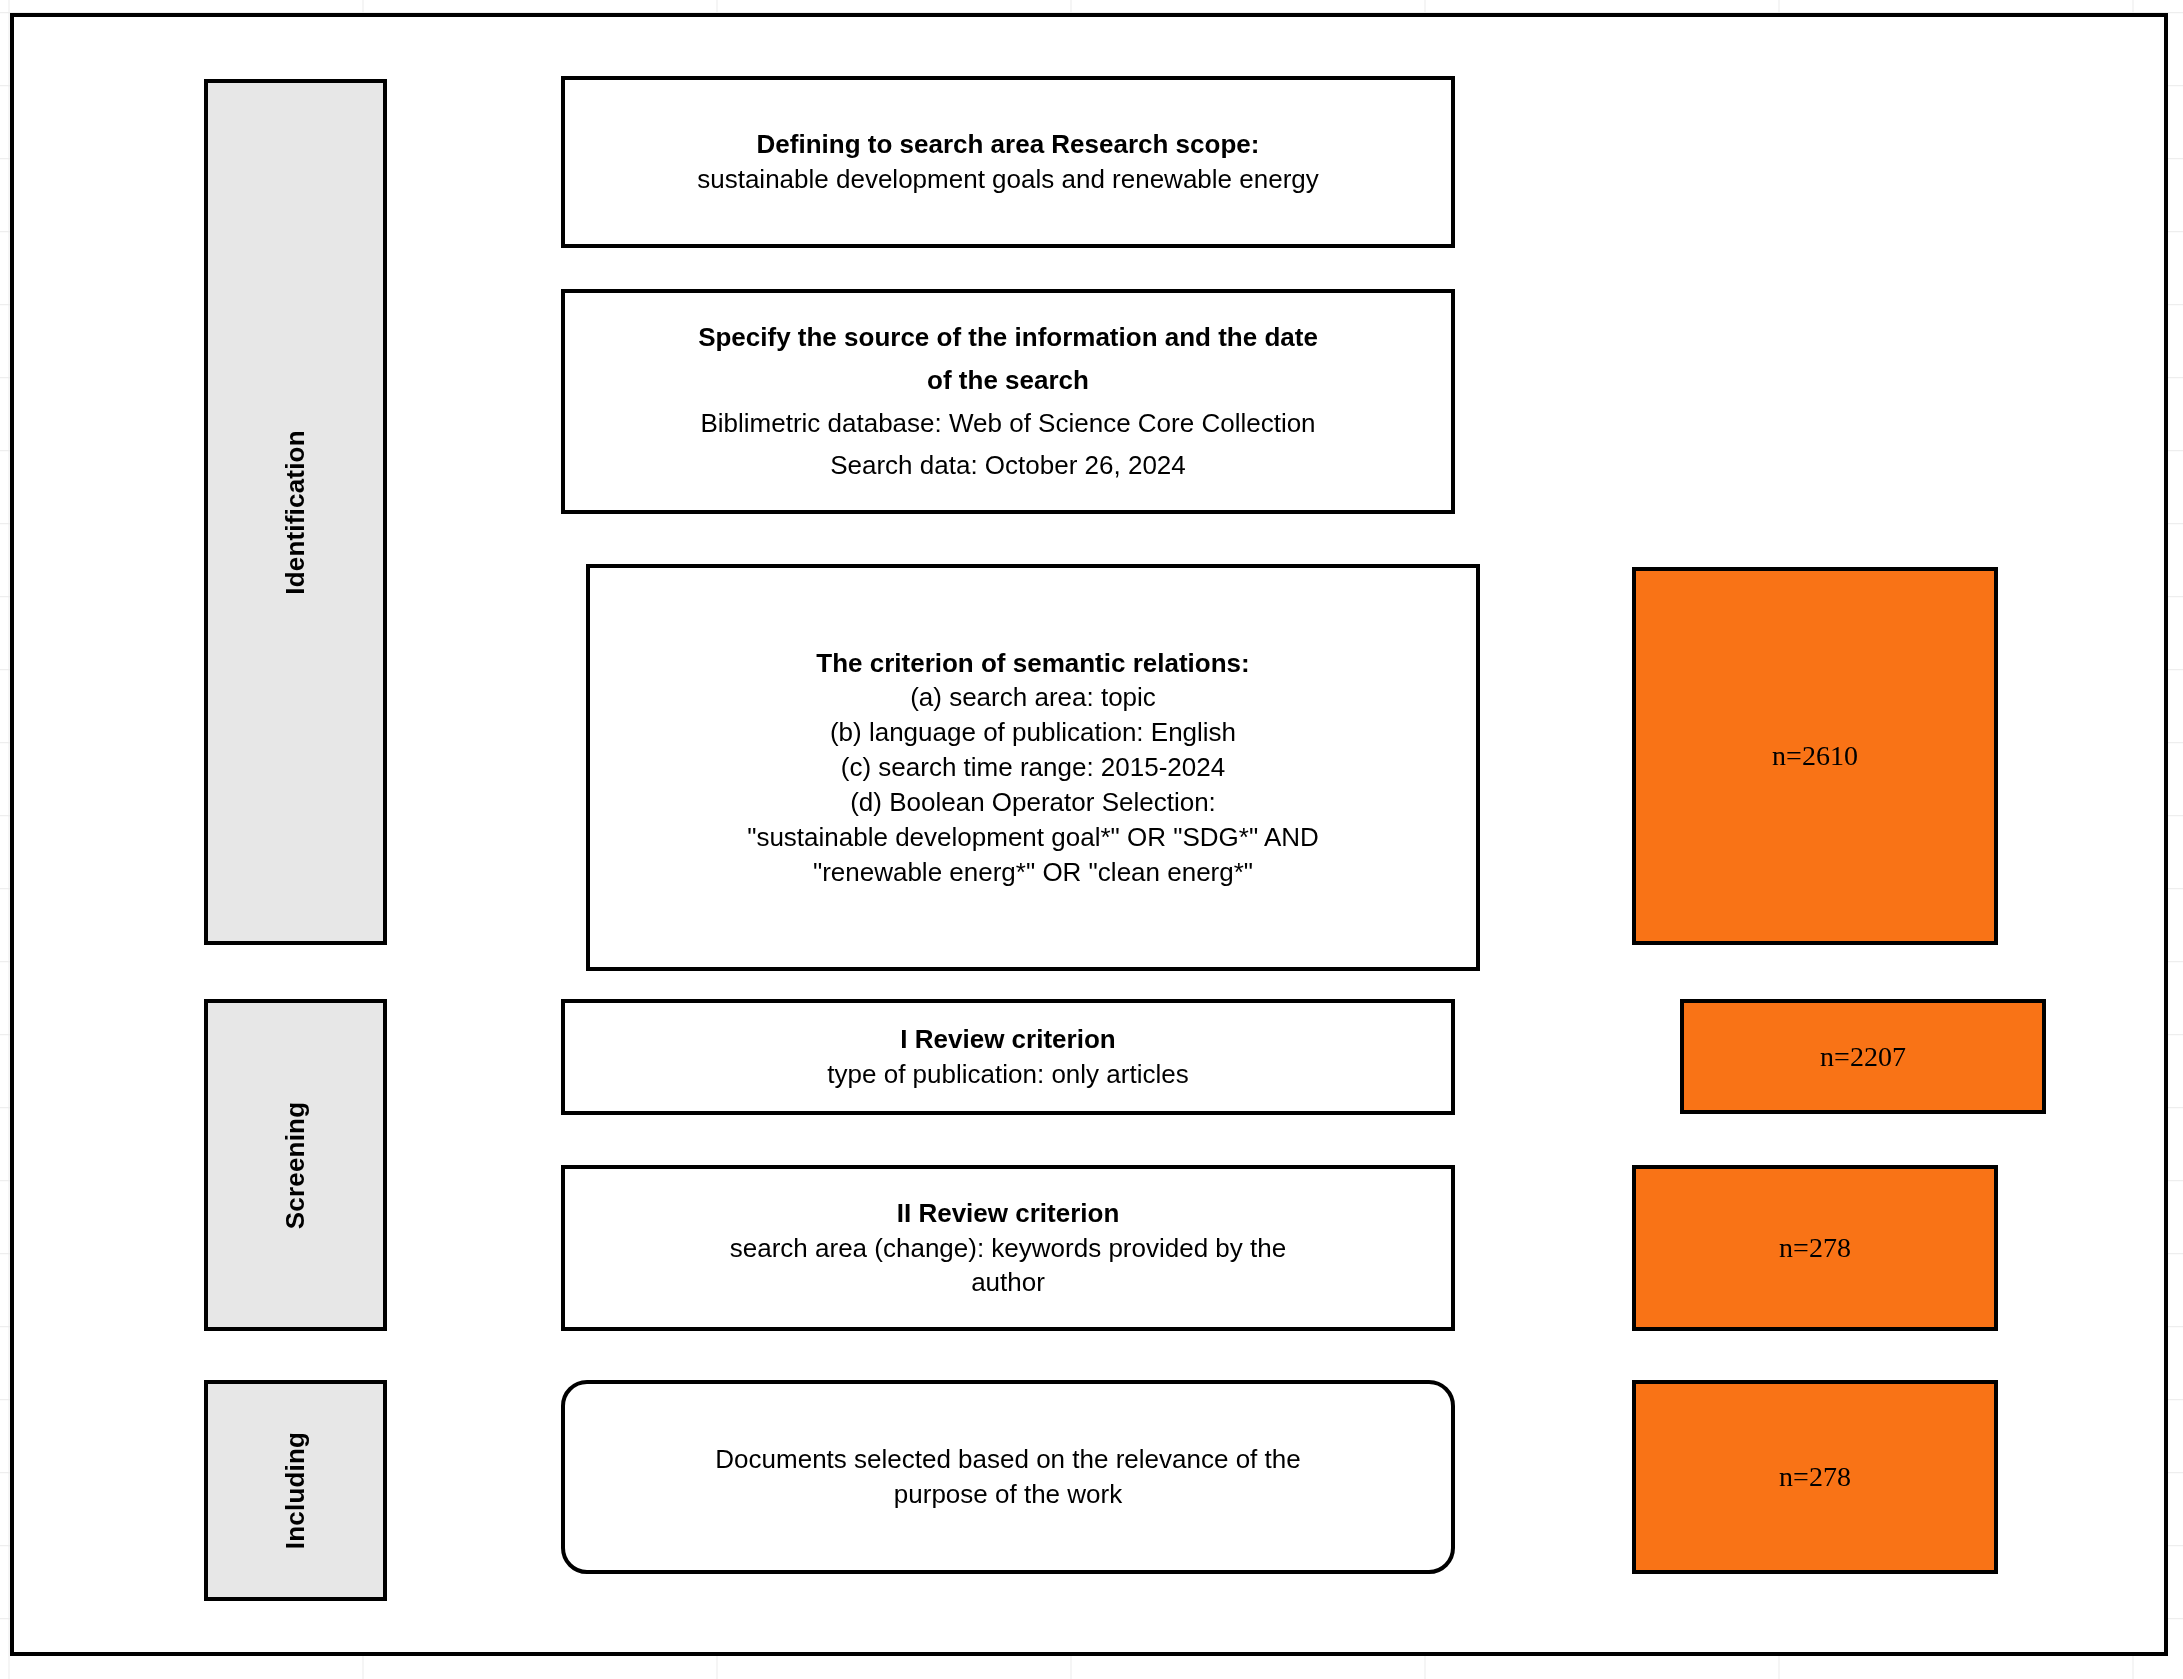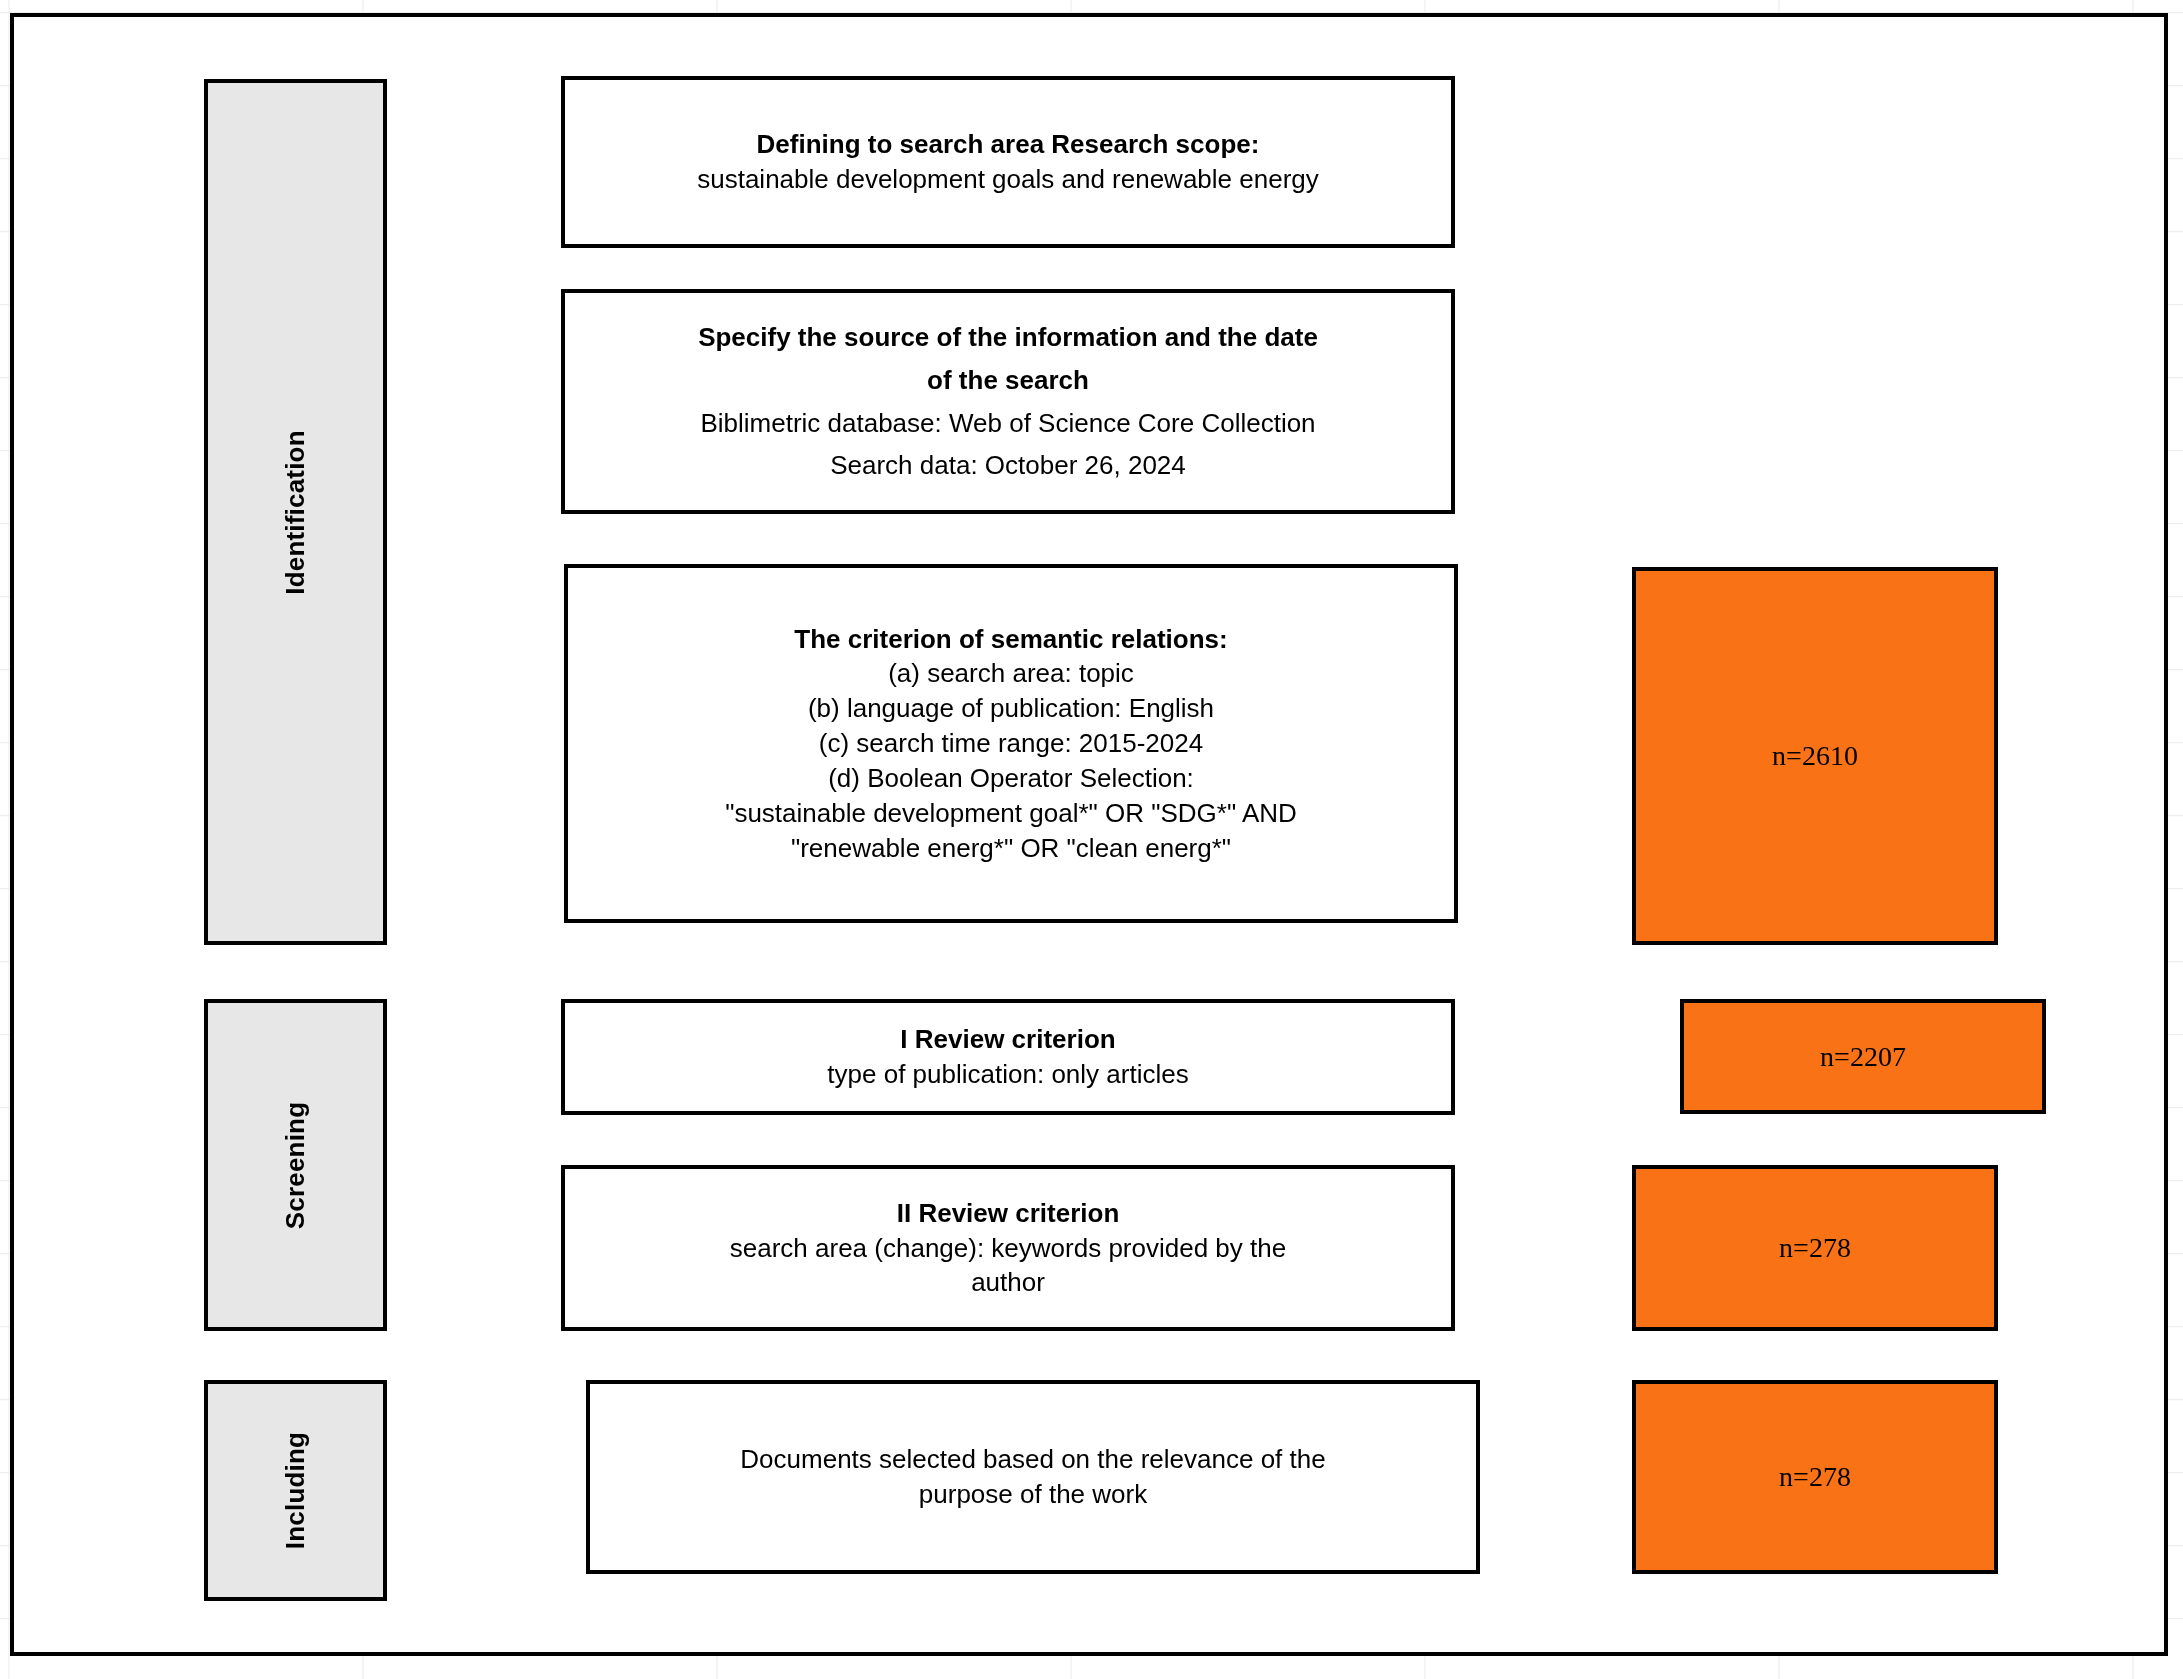--- a/index.html
+++ b/index.html
@@ -135,42 +135,42 @@
     <div class="flow-line">sustainable development goals and renewable energy</div>
   </div>
 
   <div class="flow-box" style="left:561px; top:289px; width:894px; height:225px;gap:8px;">
     <div class="flow-line bold">Specify the source of the information and the date</div>
     <div class="flow-line bold">of the search</div>
     <div class="flow-line">Biblimetric database: Web of Science Core Collection</div>
     <div class="flow-line">Search data: October 26, 2024</div>
   </div>
 
-  <div class="flow-box" style="left:564px; top:564px; width:894px; height:359px;">
+  <div class="flow-box" style="left:586px; top:564px; width:894px; height:407px;">
     <div class="flow-line bold">The criterion of semantic relations:</div>
     <div class="flow-line">(a) search area: topic</div>
     <div class="flow-line">(b) language of publication: English</div>
     <div class="flow-line">(c) search time range: 2015-2024</div>
     <div class="flow-line">(d) Boolean Operator Selection:</div>
     <div class="flow-line">"sustainable development goal*" OR "SDG*" AND</div>
     <div class="flow-line">"renewable energ*" OR "clean energ*"</div>
   </div>
 
   <div class="flow-box" style="left:561px; top:999px; width:894px; height:116px;">
     <div class="flow-line bold">I Review criterion</div>
     <div class="flow-line">type of publication: only articles</div>
   </div>
 
   <div class="flow-box" style="left:561px; top:1165px; width:894px; height:166px;">
     <div class="flow-line bold">II Review criterion</div>
     <div class="flow-line">search area (change): keywords provided by the</div>
     <div class="flow-line">author</div>
   </div>
 
-  <div class="flow-box" style="left:586px; top:1380px; width:894px; height:194px;">
+  <div class="flow-box" style="left:561px; top:1380px; width:894px; height:194px;border-radius:26px;">
     <div class="flow-line">Documents selected based on the relevance of the</div>
     <div class="flow-line">purpose of the work</div>
   </div>
 
   <div class="count-box" style="left:1632px; top:567px; width:366px; height:378px;">
     <span class="count-text">n=2610</span>
   </div>
 
   <div class="count-box" style="left:1680px; top:999px; width:366px; height:115px;justify-content:center;">
     <span class="count-text">n=2207</span>

